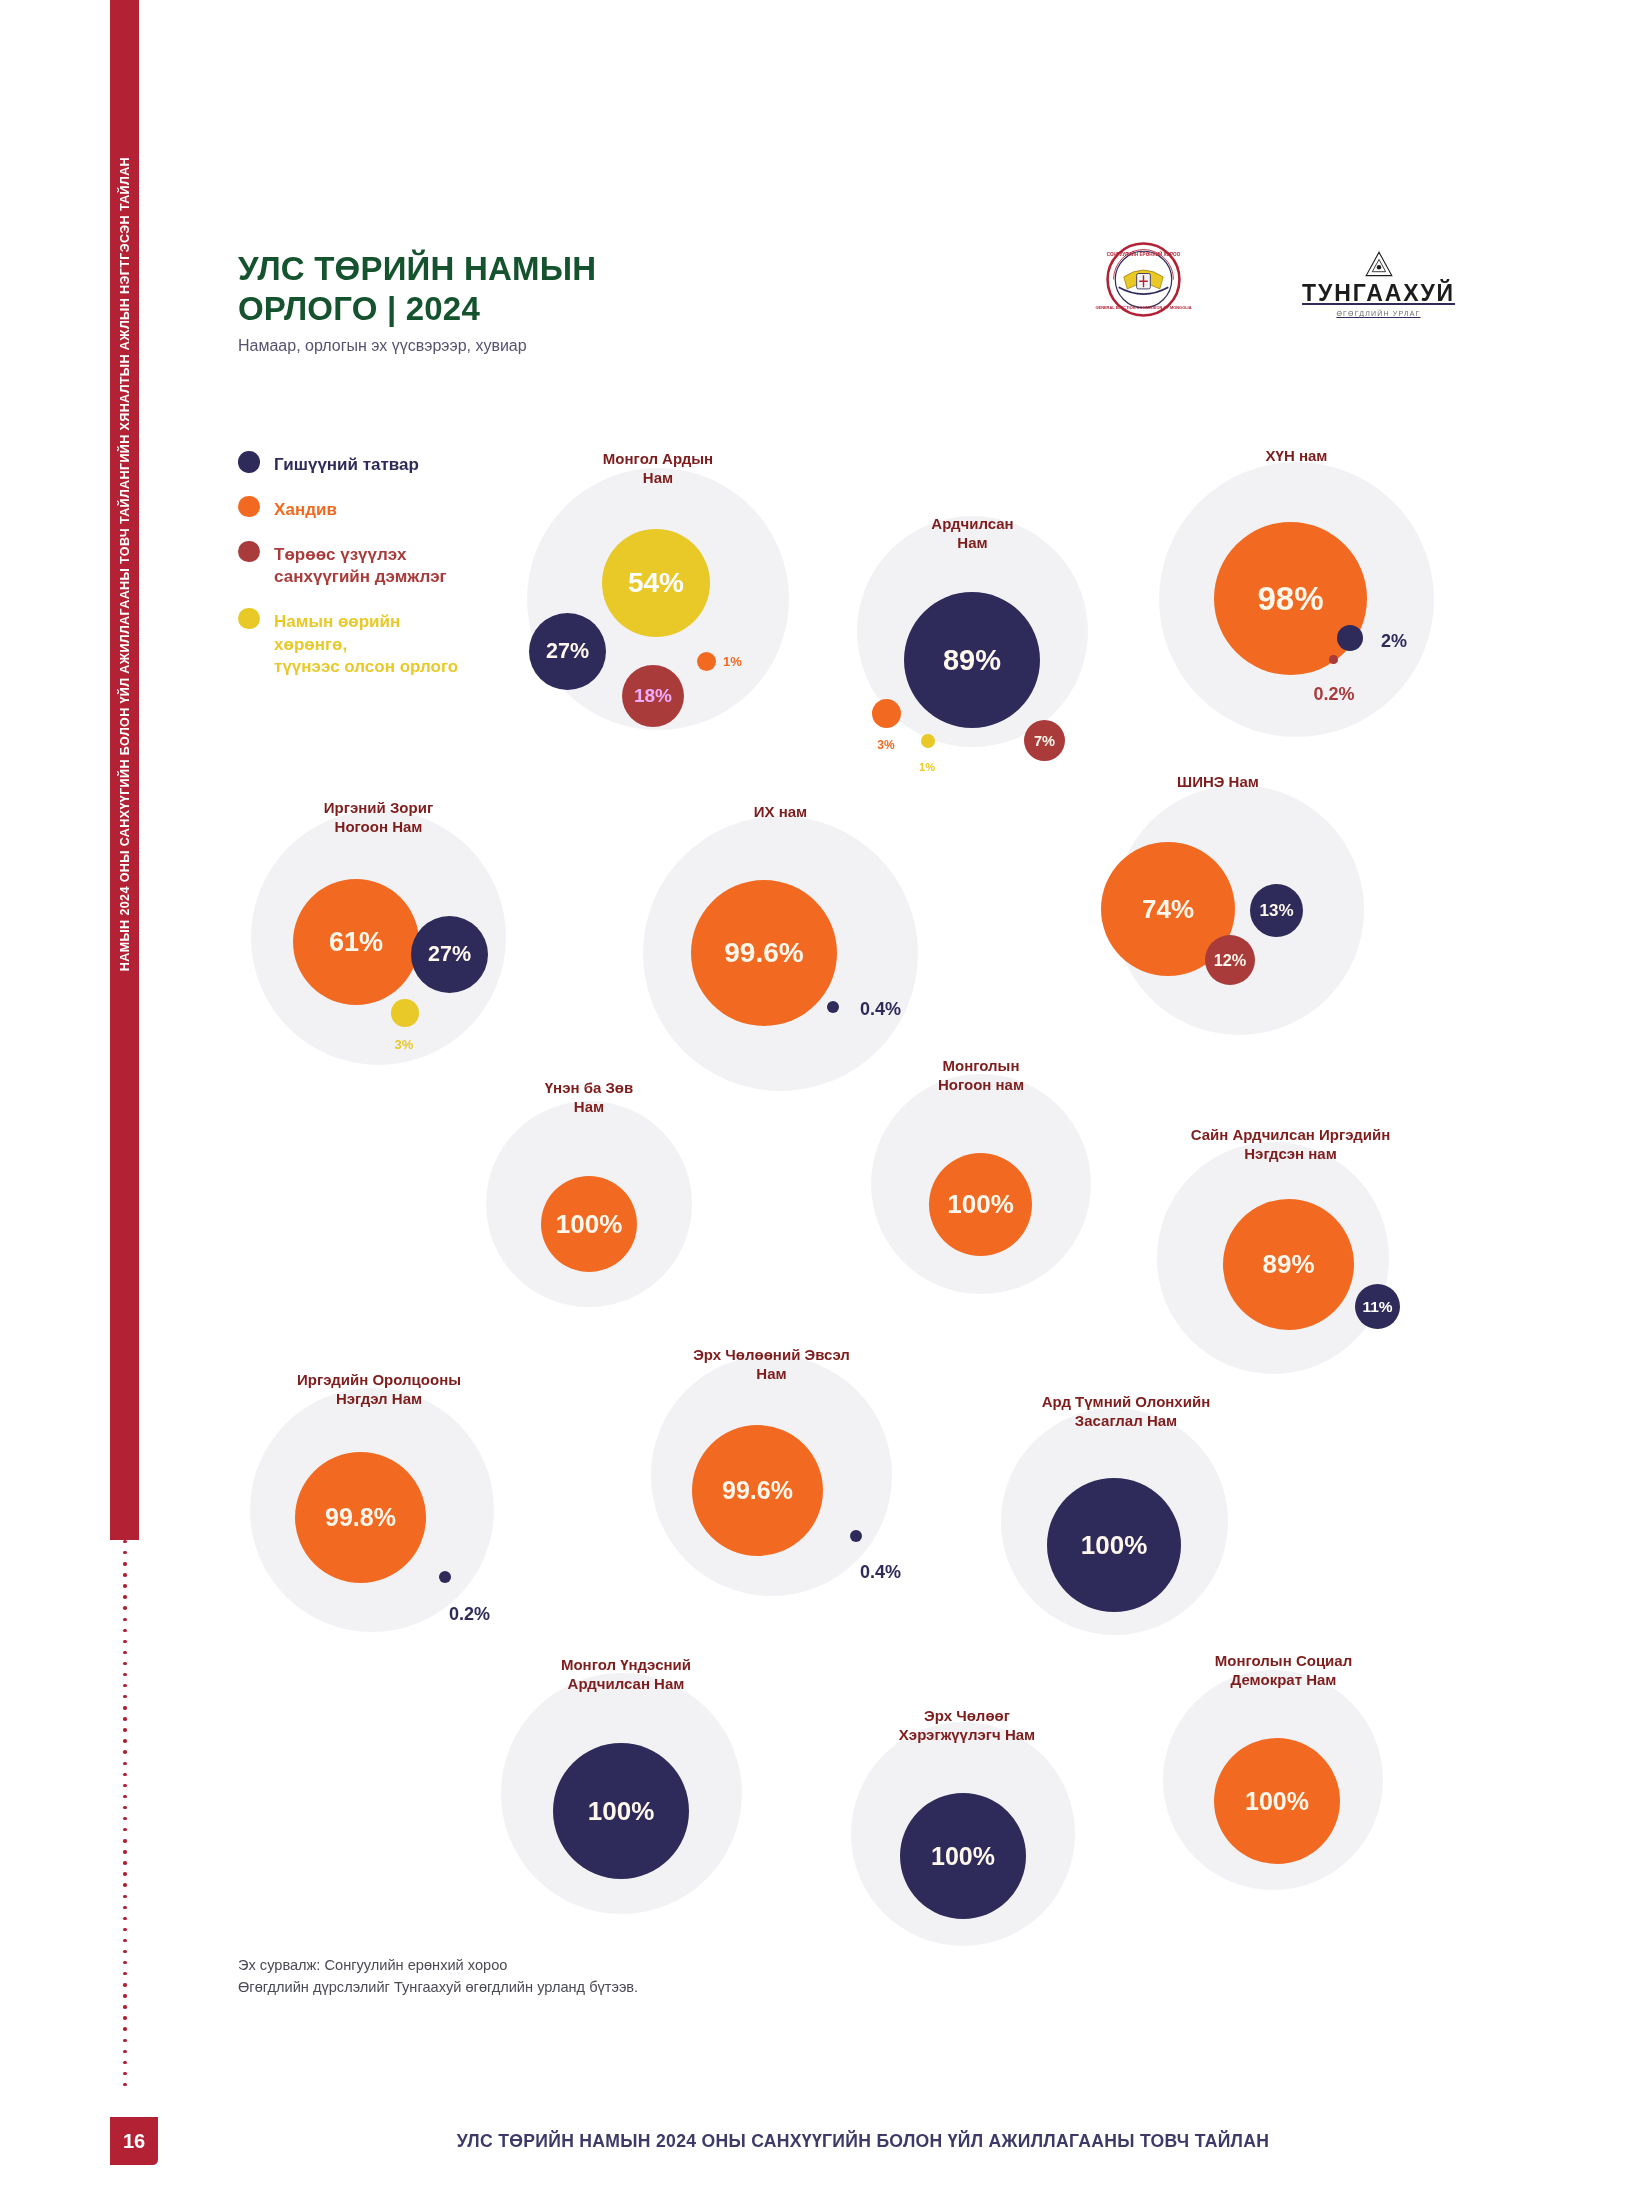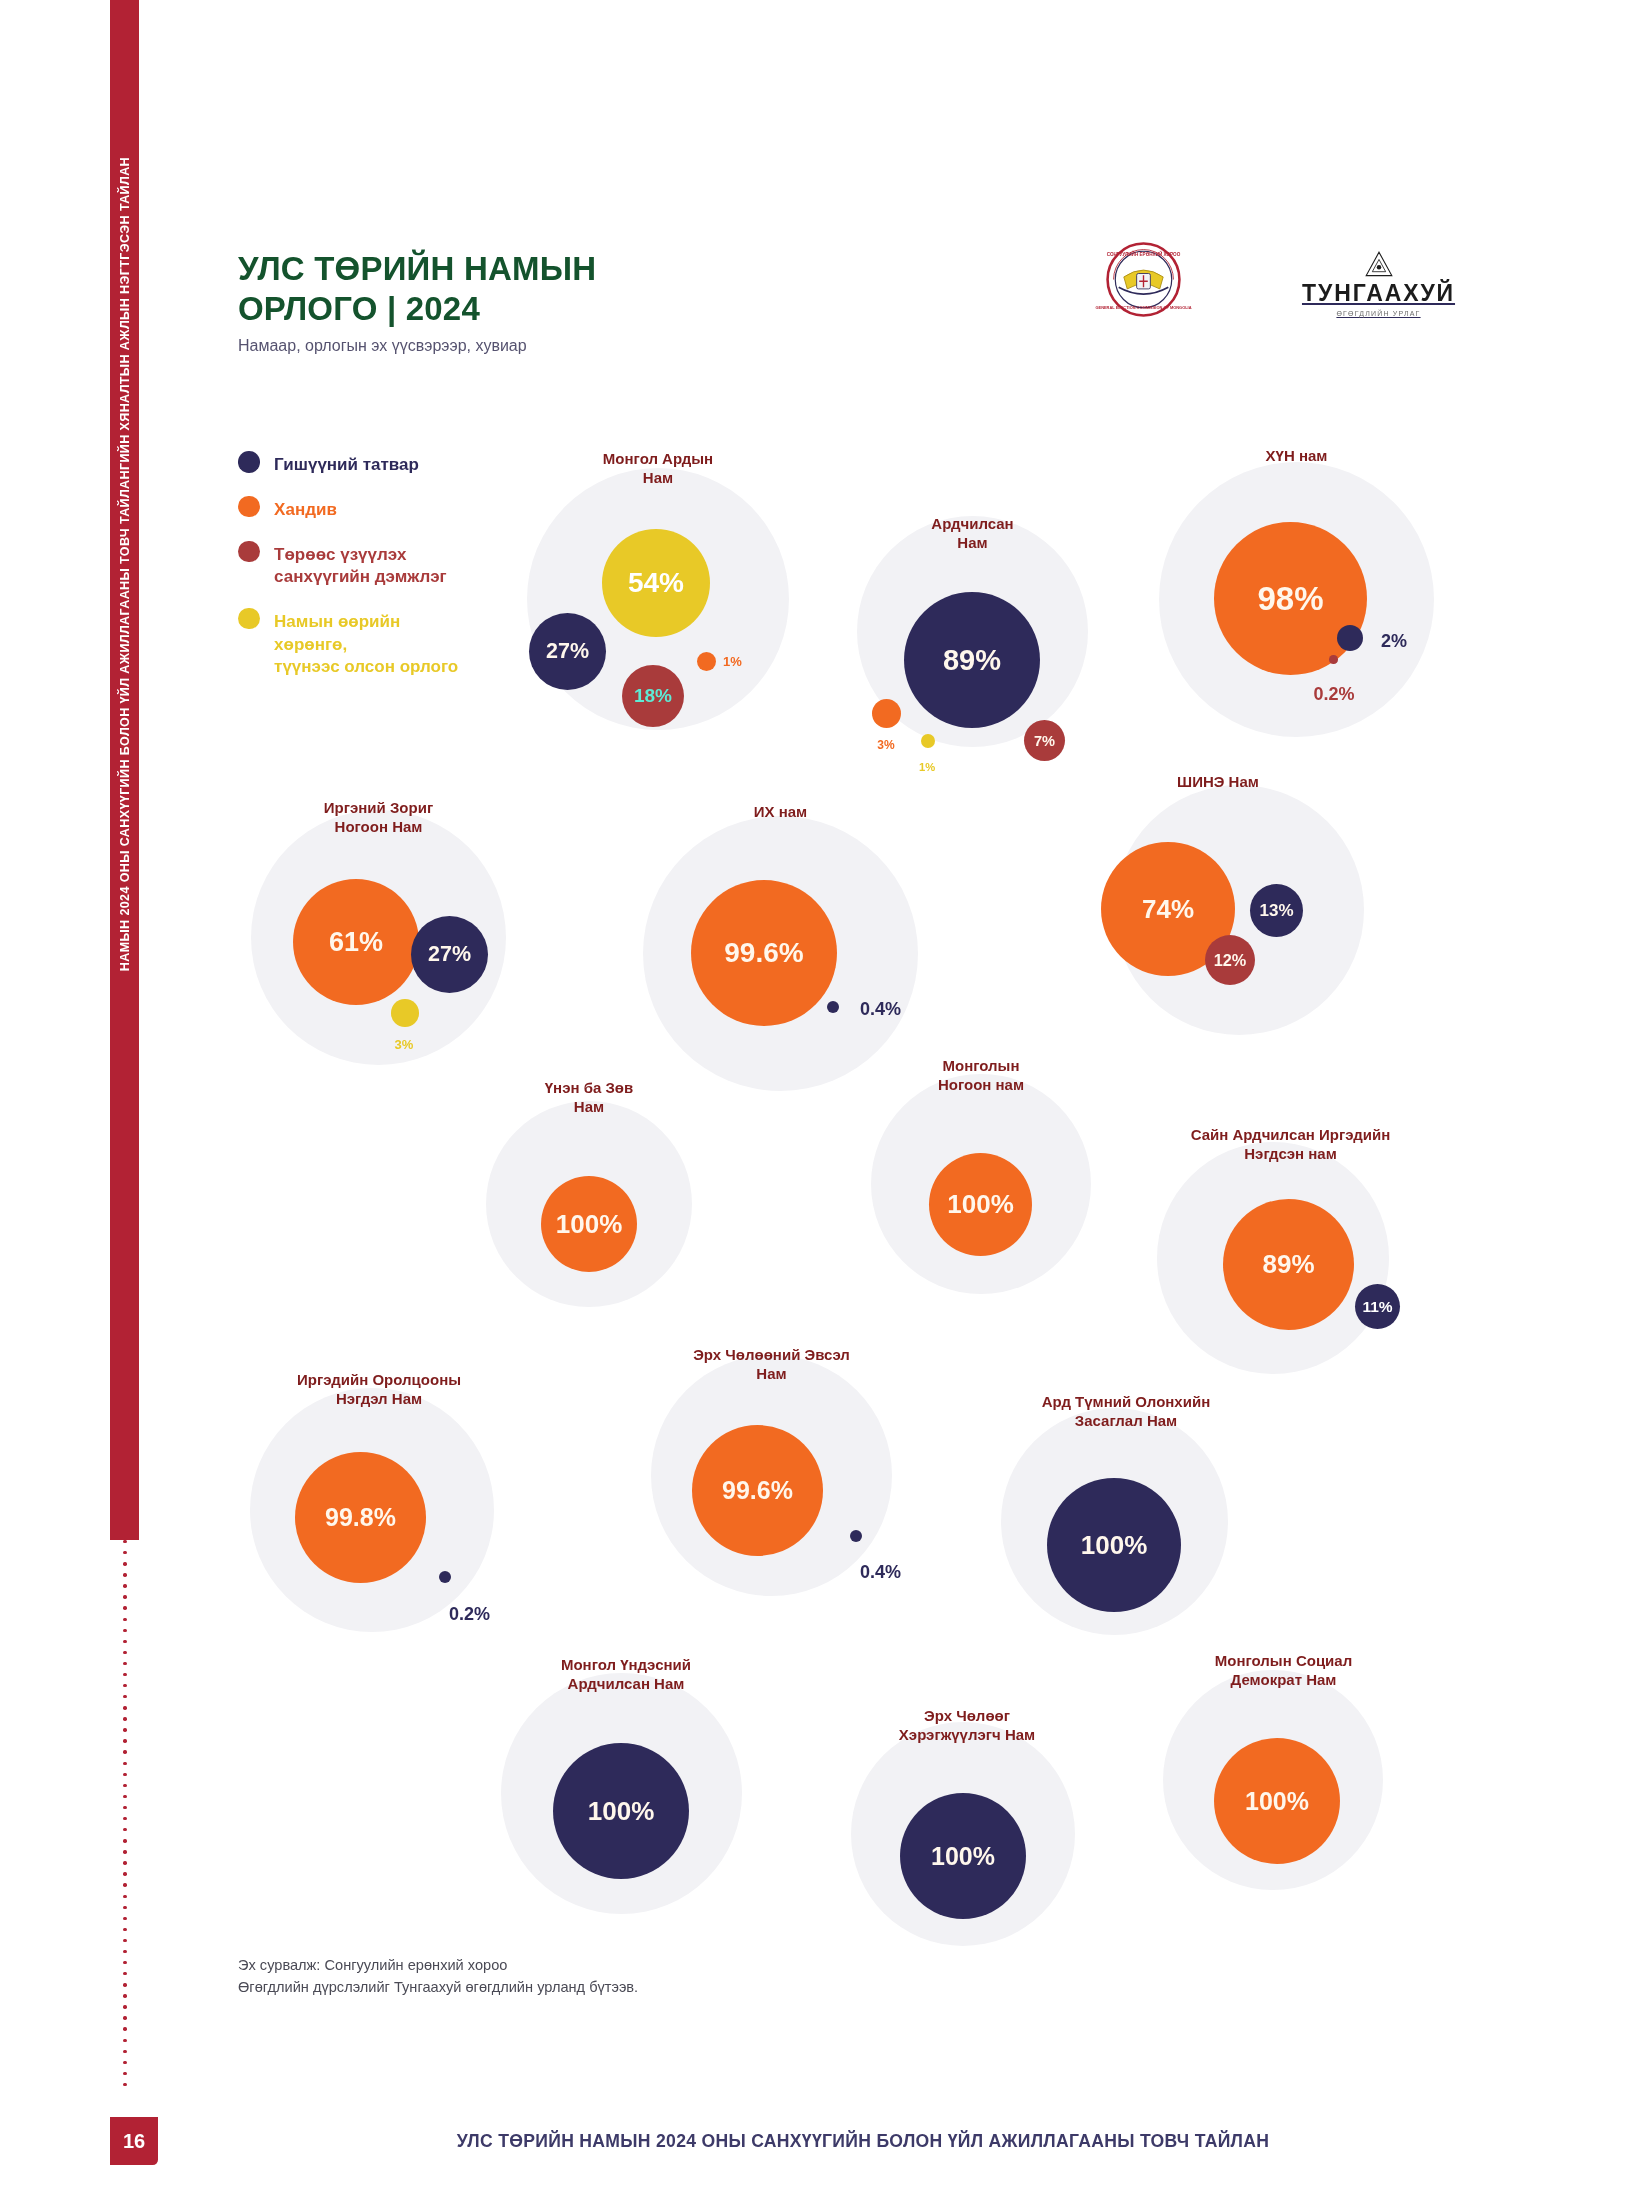--- a/index.html
+++ b/index.html
@@ -216,21 +216,21 @@
         <div class="halo" style="left: 527px; top: 468px; width: 262px; height: 262px; background: rgb(242, 242, 245);"></div>
         <div class="ctitle" style="left: 527px; top: 449px; width: 262px;">Монгол Ардын
 Нам</div>
         <div class="bub" style="left: 602px; top: 529px; width: 108px; height: 108px; background: rgb(232, 201, 39); font-size: 28px;">
           <span style="color: rgb(255, 255, 255);">54%</span>
         </div>
         <div class="bub" style="left: 529px; top: 613px; width: 77px; height: 77px; background: rgb(46, 42, 90); font-size: 21.5px;">
           <span style="color: rgb(255, 247, 236);">27%</span>
         </div>
         <div class="bub" style="left: 622px; top: 665px; width: 62px; height: 62px; background: rgb(169, 59, 59); font-size: 19px;">
-          <span style="color: #5eead4;">18%</span>
+          <span style="color: #f0abfc;">18%</span>
         </div>
         <div class="bub" style="left: 697px; top: 652px; width: 19px; height: 19px; background: rgb(242, 106, 33); font-size: 0px;"></div>
         <div class="lbl" style="font-size: 13px; color: rgb(242, 106, 33); left: 723px; top: 654px; transform: translateX(0px);">1%</div>
       </div>
       <div class="cluster">
         <div class="halo" style="left: 857px; top: 516px; width: 231px; height: 231px; background: rgb(242, 242, 245);"></div>
         <div class="ctitle" style="left: 857px; top: 514px; width: 231px;">Ардчилсан
 Нам</div>
         <div class="bub" style="left: 904px; top: 592px; width: 136px; height: 136px; background: rgb(46, 42, 90); font-size: 29px;">
           <span style="color: rgb(255, 247, 236);">89%</span>

